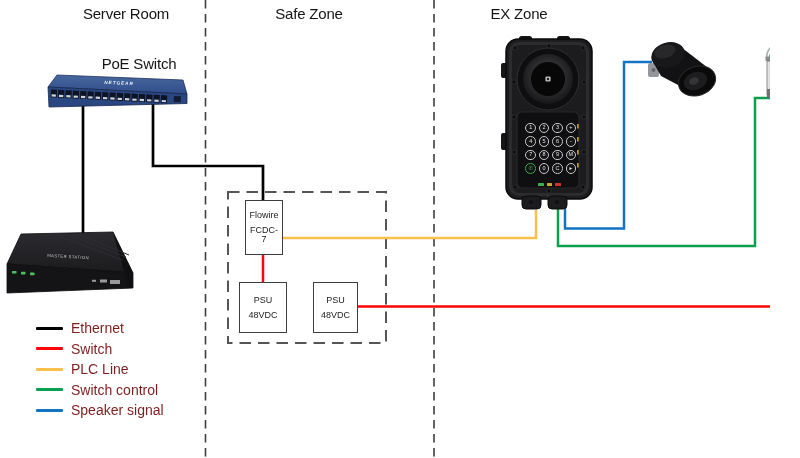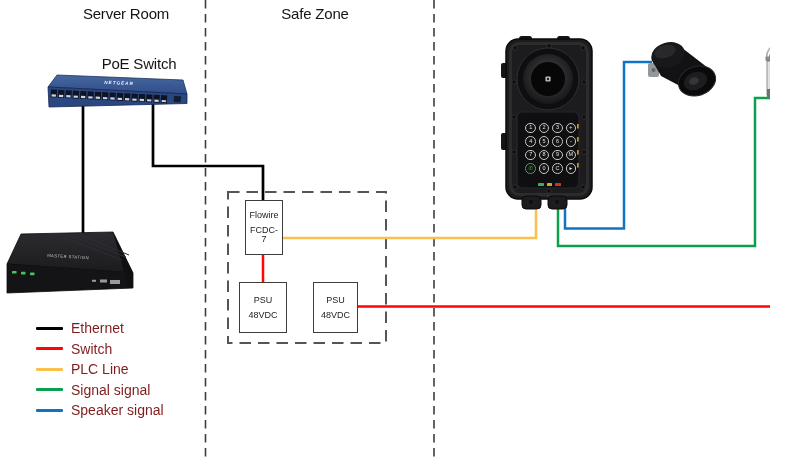--- a/index.html
+++ b/index.html
@@ -51,21 +51,22 @@
     <polyline points="83,98 83,240" fill="none" stroke-width="2.7" stroke="#000000"></polyline>
     <polyline points="153,98 153,166 263,166 263,203" fill="none" stroke-width="2.7" stroke="#000000"></polyline>
     <polyline points="263,253 263,284" fill="none" stroke-width="2.5" stroke="#ff0505"></polyline>
     <polyline points="283,238 536,238 536,210" fill="none" stroke-width="2.5" stroke="#fbbf4c"></polyline>
     <polyline points="357,306.5 782,306.5 782,101" fill="none" stroke-width="2.5" stroke="#ff0505"></polyline>
     <polyline points="558,208 558,246 755,246 755,98 770,98" fill="none" stroke-width="2.5" stroke="#0aa04e"></polyline>
     <polyline points="565,208 565,228.5 624,228.5 624,62 652,62" fill="none" stroke-width="2.5" stroke="#1173c4"></polyline>
   </svg>
 
   <div class="lbl" style="left:61px;top:5px;width:130px;">Server Room</div>
-  <div class="lbl" style="left:250px;top:5px;width:130px;">Safe Zone</div>
+  <div class="lbl" style="left:244px;top:5px;width:130px;">Safe Zone</div>
+  <div class="lbl" style="left:454px;top:5px;width:130px;">EX Zone</div>
   <div class="lbl" style="left:74px;top:55px;width:130px;">PoE Switch</div>
 
   <svg class="dev" style="left:46px;top:71px;" width="144" height="40" viewBox="0 0 144 40">
     <defs>
       <linearGradient id="swtop" x1="0" y1="0" x2="0" y2="1">
         <stop offset="0" stop-color="#48689f"></stop>
           <stop offset="1" stop-color="#2f4d8b"></stop>
       </linearGradient>
     </defs>
     <polygon points="2,16 11,4 137,9 141,23" fill="url(#swtop)" stroke="#1d3260" stroke-width="0.8"></polygon>
@@ -272,21 +273,21 @@
     <div class="lrow">
       <span class="lswatch" style="background: rgb(255, 5, 5);"></span>
       <span class="llabel">Switch</span>
     </div>
     <div class="lrow">
       <span class="lswatch" style="background: rgb(251, 191, 76);"></span>
       <span class="llabel">PLC Line</span>
     </div>
     <div class="lrow">
       <span class="lswatch" style="background: rgb(10, 160, 78);"></span>
-      <span class="llabel">Signal signal</span>
+      <span class="llabel">Switch control</span>
     </div>
     <div class="lrow">
       <span class="lswatch" style="background: rgb(17, 115, 196);"></span>
       <span class="llabel">Speaker signal</span>
     </div>
   </div>
 
 </div>
 
 </body></html>

